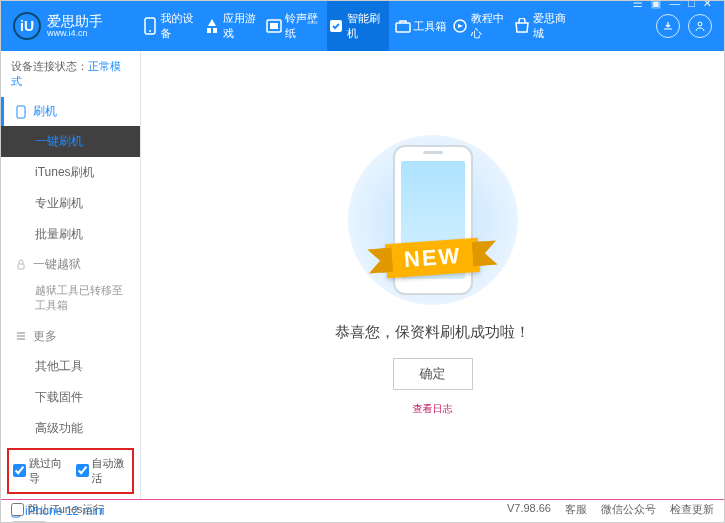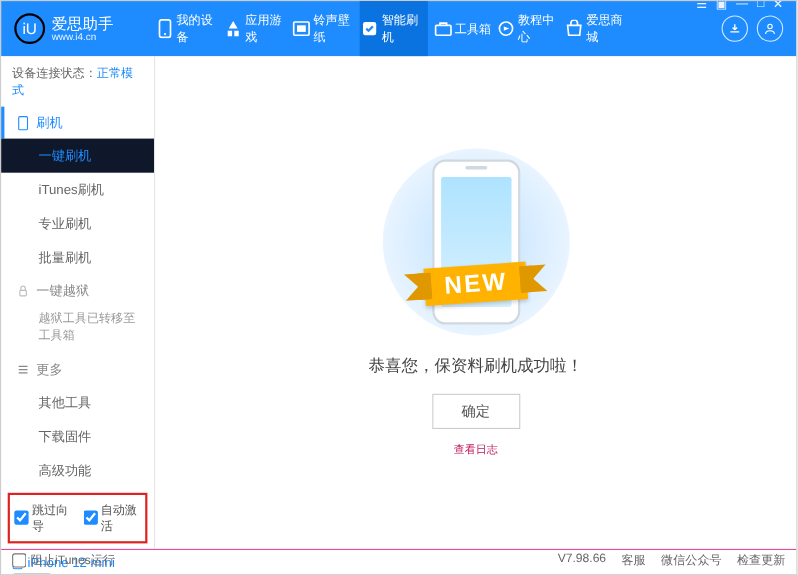--- a/index.html
+++ b/index.html
@@ -1,37 +1,37 @@
 <!DOCTYPE html>
 <html><head>
 <meta charset="utf-8">
 <style>
 *{box-sizing:border-box;margin:0;padding:0;font-family:"Microsoft YaHei",sans-serif}
 body{background:#fff;width:725px;height:523px;overflow:hidden;border:1px solid #ccc}
 .header{background:#1e8cff;height:50px;display:flex;align-items:center;padding:0 12px;color:#fff}
 .logo-area{display:flex;align-items:center;gap:6px;width:128px}
-.logo-circle{width:28px;height:28px;border:2px solid #000000;border-radius:50%;display:flex;align-items:center;justify-content:center;font-weight:normal;font-size:14px}
+.logo-circle{width:28px;height:28px;border:2px solid #0c4a6e;border-radius:50%;display:flex;align-items:center;justify-content:center;font-weight:bold;font-size:14px}
 .logo-text{font-size:14px;font-weight:normal;line-height:1}
 .logo-sub{font-size:9px;opacity:.9}
 .nav{display:flex;flex:1;height:100%}
 .nav-item{width:62px;display:flex;align-items:center;justify-content:center;gap:2px;font-size:11px;cursor:pointer}
 .nav-item.active{background:#0a73e0}
 .nav-icon{width:18px;height:18px;display:flex;align-items:center;justify-content:center}
 .win-controls{display:flex;gap:8px;font-size:11px;align-items:flex-start;margin-top:-18px}
 .win-btn{cursor:pointer;opacity:.9}
 .user-icons{display:flex;gap:8px;margin-left:8px}
 .round-btn{width:24px;height:24px;border:1.5px solid rgba(255,255,255,.8);border-radius:50%;display:flex;align-items:center;justify-content:center;cursor:pointer}
 .body{display:flex;height:448px}
 .sidebar{width:140px;border-right:1px solid #e5e5e5;display:flex;flex-direction:column;font-size:12px;color:#555}
 .conn-status{padding:8px 10px;font-size:11px;color:#666}
 .conn-val{color:#1e8cff}
 .sb-group{padding:6px 14px;display:flex;align-items:center;gap:6px;color:#888;font-size:12px}
 .sb-group.blue{color:#1e8cff;border-left:3px solid #1e8cff;padding-left:11px}
 .sb-item{padding:7px 14px 7px 34px;cursor:pointer;color:#666}
-.sb-item.active{background:#0f172a;color:#1e8cff}
+.sb-item.active{background:#404040;color:#1e8cff}
 .sb-note{font-size:11px;color:#999;padding:4px 14px 8px 34px;line-height:1.4}
 .red-box{border:2px solid #d22;margin:4px 6px;padding:6px 4px;display:flex;gap:10px;font-size:11px;align-items:center}
 .red-box label{display:flex;align-items:center;gap:3px;cursor:pointer}
 .red-box input{accent-color:#1e8cff}
 .device{padding:6px 10px}
 .dev-name{color:#1e8cff;font-size:12px;display:flex;align-items:center;gap:4px}
 .dev-badge{border:1px solid #ccc;border-radius:3px;font-size:10px;padding:0 4px;color:#888;margin-top:3px;display:inline-block}
 .main{flex:1;display:flex;flex-direction:column;align-items:center;justify-content:center;position:relative}
 .illus{width:200px;height:170px;position:relative;display:flex;align-items:center;justify-content:center}
 .bg-circle{position:absolute;width:170px;height:170px;border-radius:50%;background:radial-gradient(circle,#bde0ff 0%,#e8f4ff 70%,transparent 100%)}

